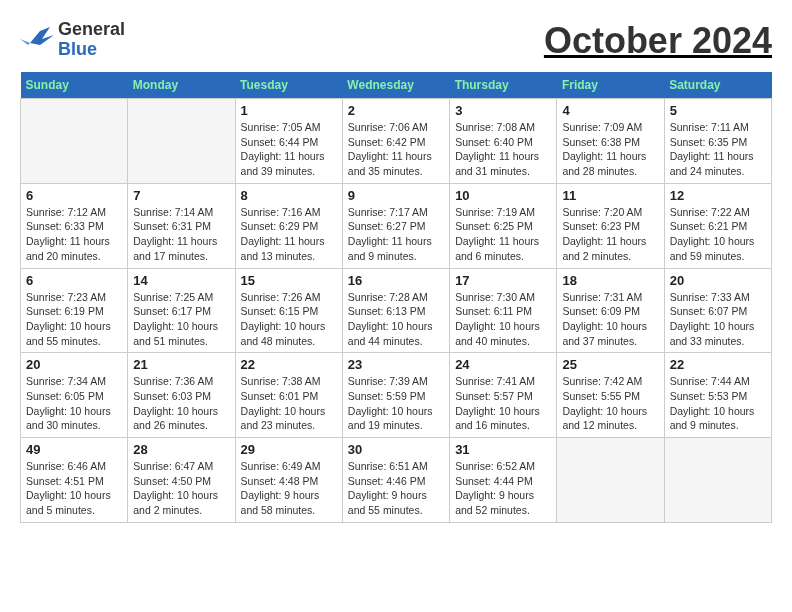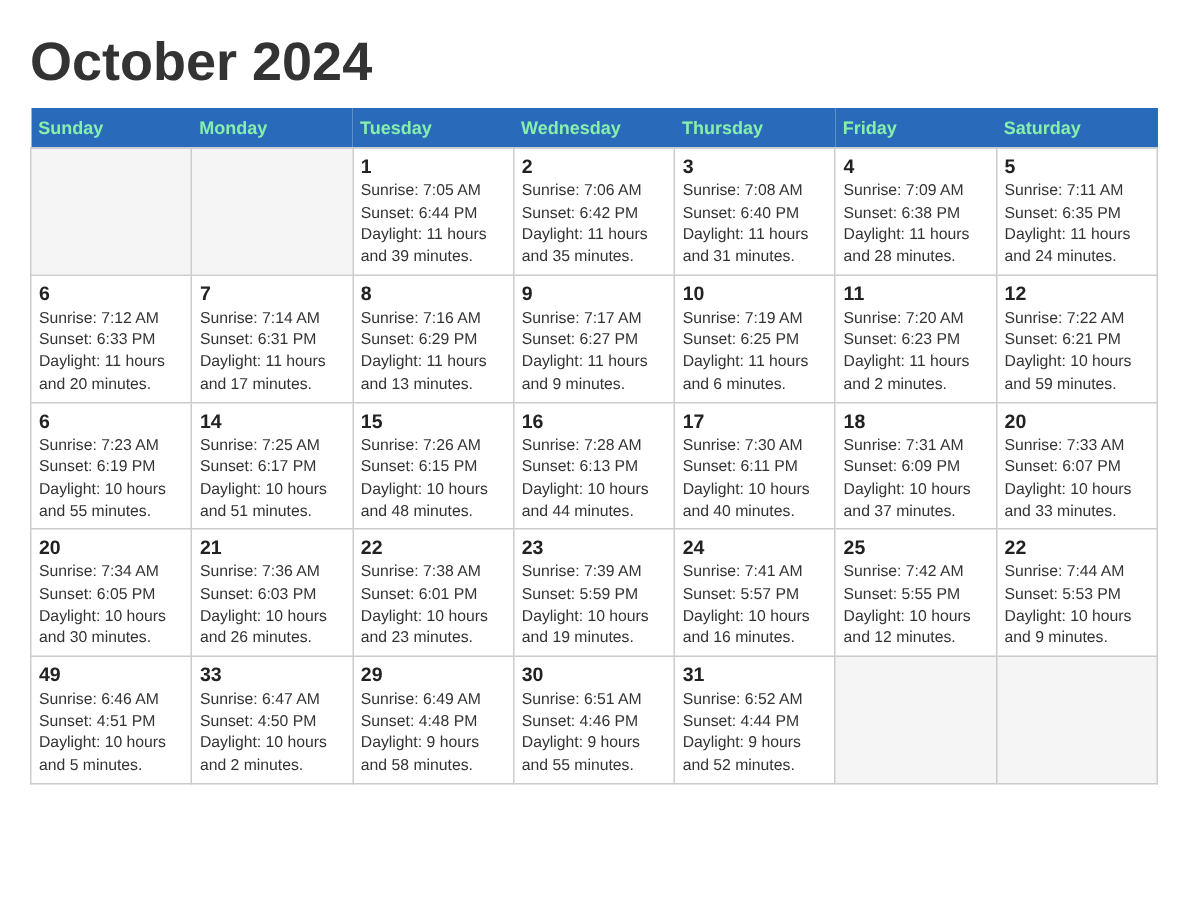--- a/index.html
+++ b/index.html
@@ -16,20 +16,21 @@
       align-items: flex-start;
       margin-bottom: 10px;
     }
     .logo {
       display: flex;
       flex-direction: column;
       align-items: flex-start;
     }
     .title-block {
       text-align: left;
+      text-decoration: underline;
     }
     .month-title {
       font-size: 36px;
       font-weight: bold;
       color: #333;
     }
     .location {
       font-size: 16px;
       color: #555;
     }
@@ -72,20 +73,36 @@
       background: #fff;
     }
     tbody tr td {
       background: #fff;
     }
   </style>
 </head>
 <body>
 
 <div class="header">
+  <div class="logo">
+    <div style="display:flex; align-items:center; gap:4px;">
+      <div style="position:relative; width:34px; height:34px;">
+        <svg viewBox="0 0 34 34" width="34" height="34">
+          <polygon points="10,20 20,8 30,4 22,16 34,12 20,22" fill="#2a6aba"></polygon>
+          <polygon points="10,20 0,16 8,22" fill="#5599dd"></polygon>
+        </svg>
+      </div>
+      <div>
+        <div style="font-size:18px; font-weight:bold; color:#333; line-height:1.1;">
+          <span>General</span><br>
+          <span style="color:#2a6aba;">Blue</span>
+        </div>
+      </div>
+    </div>
+  </div>
   <div class="title-block">
     <div class="month-title">October 2024</div>
   </div>
 </div>
 
 <table>
   <thead>
     <tr>
     <th>Sunday</th>
         <th>Monday</th>
@@ -210,21 +227,21 @@
           <span class="day-number">22</span>
           <div class="day-info">Sunrise: 7:44 AM<br>Sunset: 5:53 PM<br>Daylight: 10 hours and 9 minutes.</div>
         </td>
       </tr>
       <tr>
         <td>
           <span class="day-number">49</span>
           <div class="day-info">Sunrise: 6:46 AM<br>Sunset: 4:51 PM<br>Daylight: 10 hours and 5 minutes.</div>
         </td>
         <td>
-          <span class="day-number">33</span>
+          <span class="day-number">28</span>
           <div class="day-info">Sunrise: 6:47 AM<br>Sunset: 4:50 PM<br>Daylight: 10 hours and 2 minutes.</div>
         </td>
         <td>
           <span class="day-number">29</span>
           <div class="day-info">Sunrise: 6:49 AM<br>Sunset: 4:48 PM<br>Daylight: 9 hours and 58 minutes.</div>
         </td>
         <td>
           <span class="day-number">30</span>
           <div class="day-info">Sunrise: 6:51 AM<br>Sunset: 4:46 PM<br>Daylight: 9 hours and 55 minutes.</div>
         </td>

